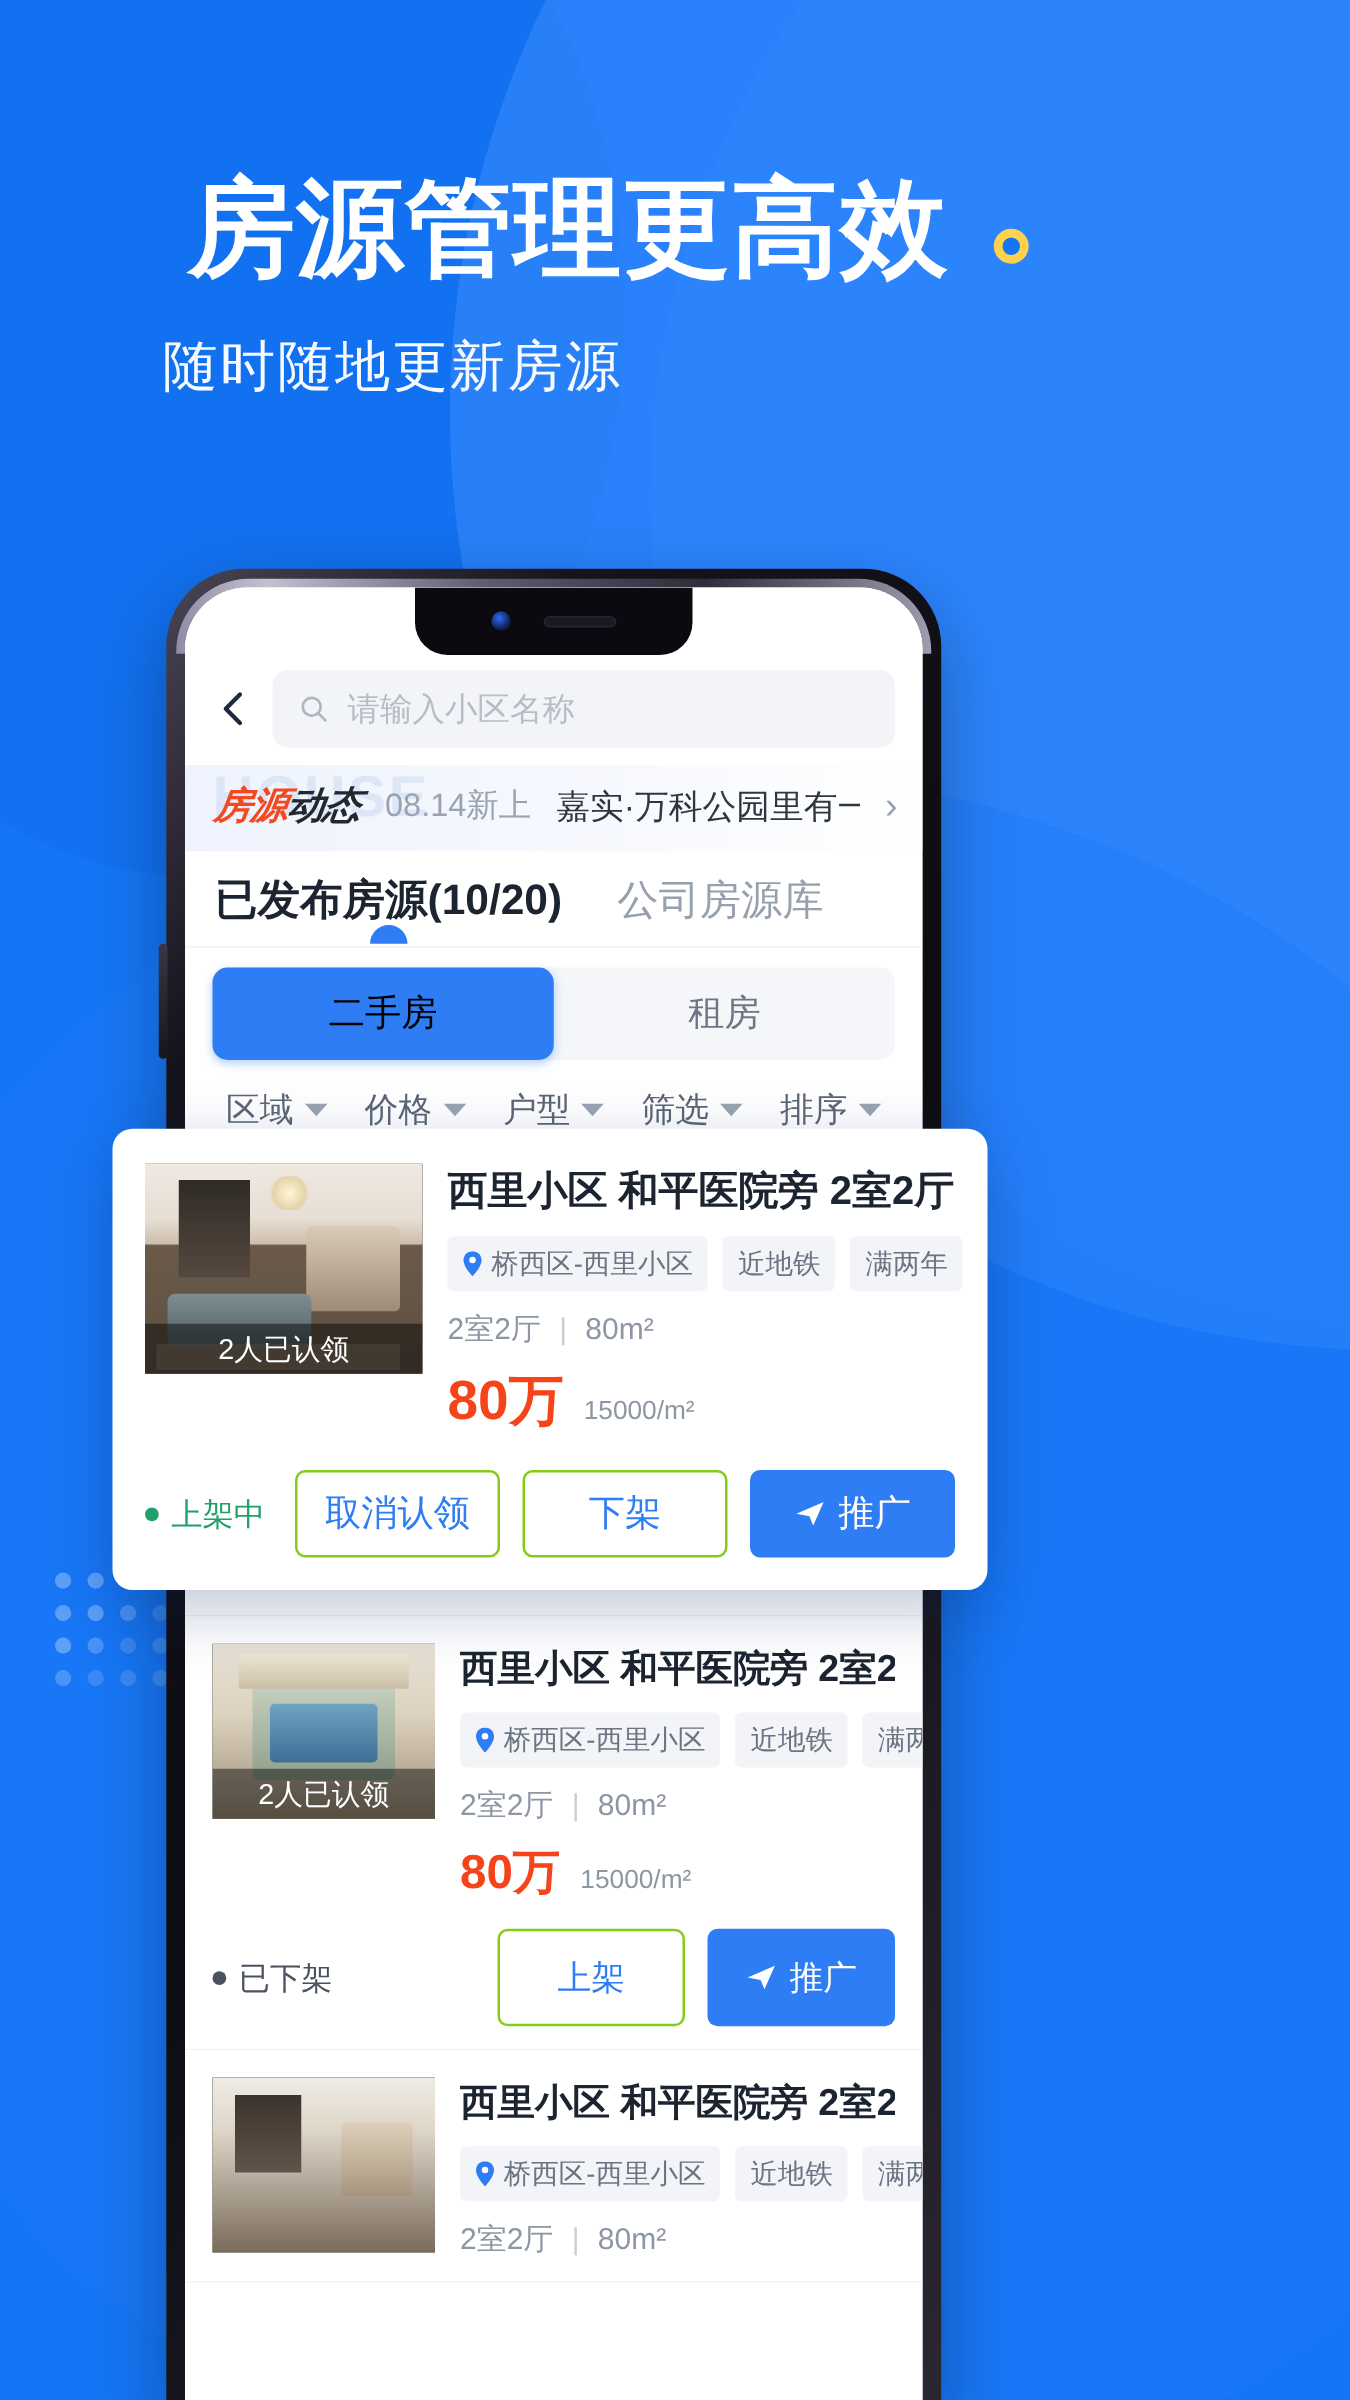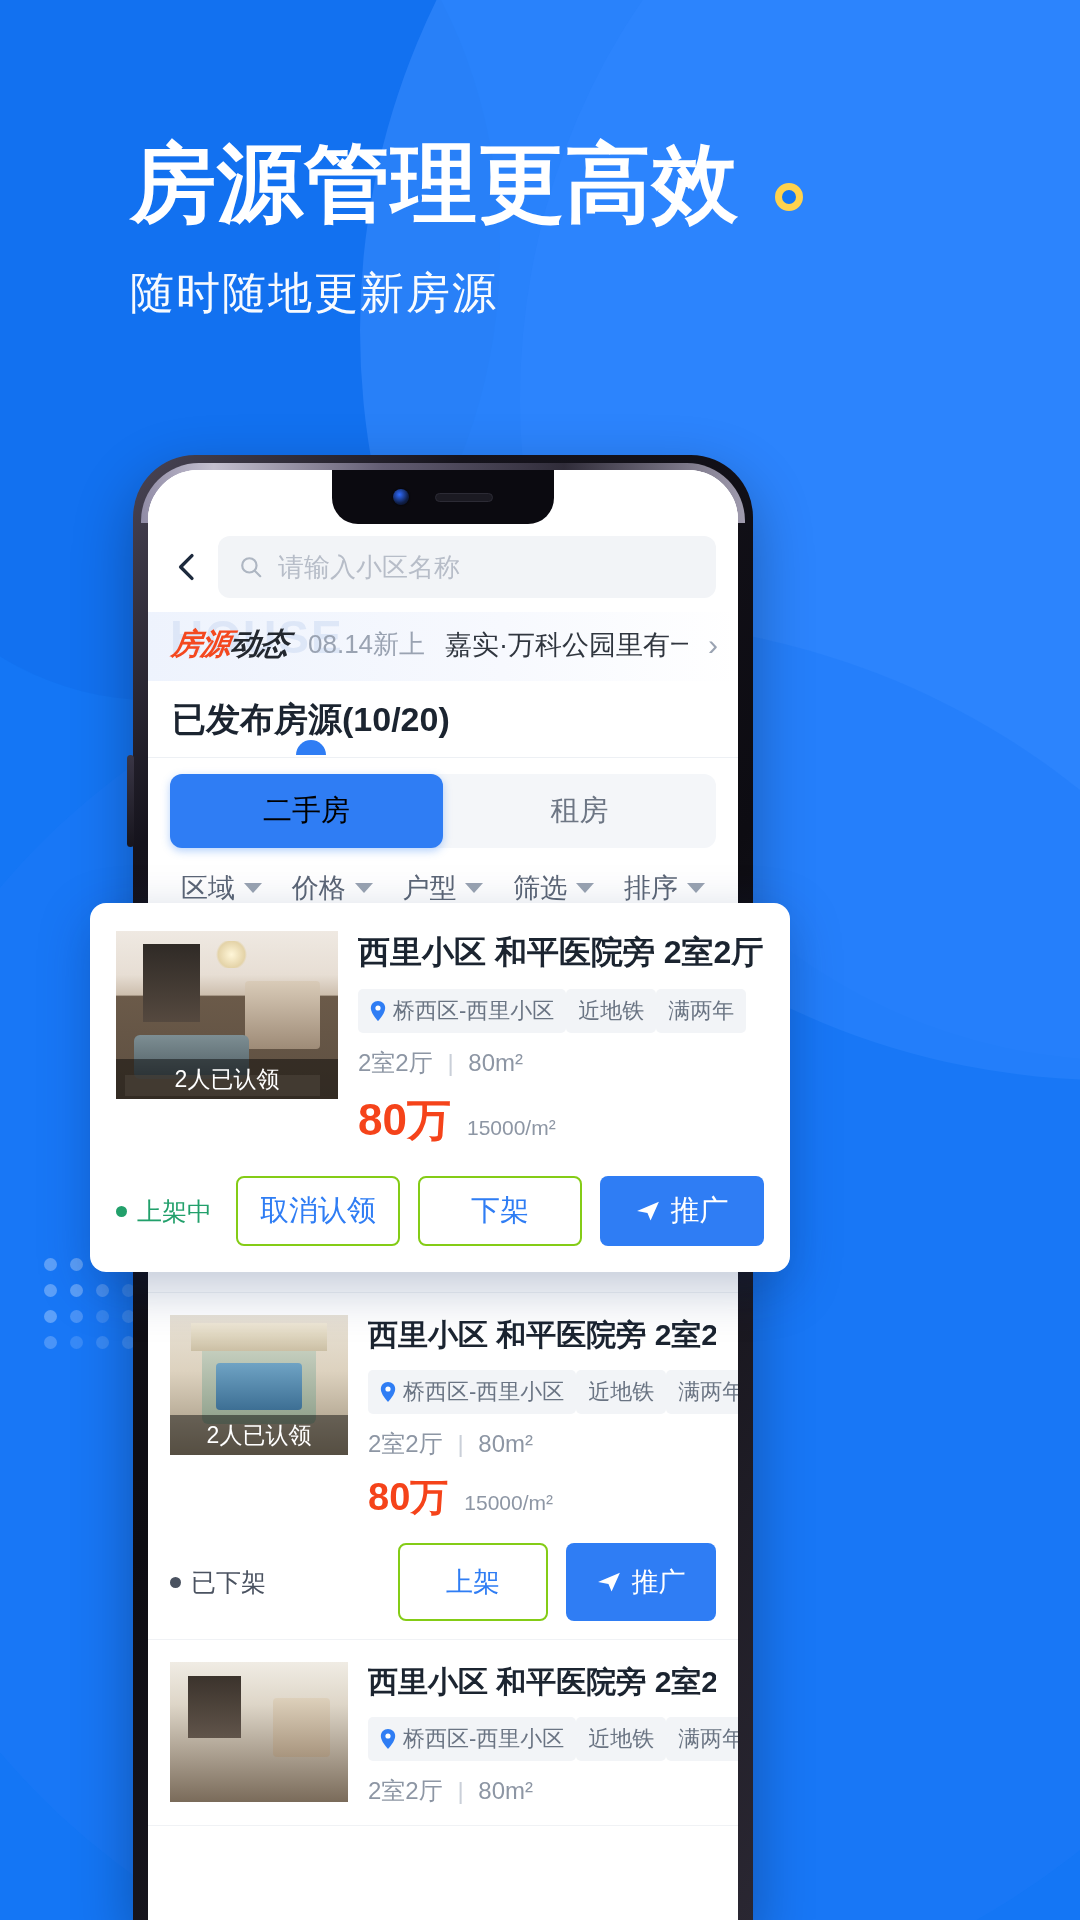--- a/index.html
+++ b/index.html
@@ -38,21 +38,21 @@
           grid-template-columns:repeat(5,26px); grid-auto-rows:26px; }
   .dots i { display:block; width:13px; height:13px; border-radius:50%;
             background:#ffffff; opacity:.30; }
   .dots i.d2 { opacity:.22; }
   .dots i.d3 { opacity:.14; }
 
   
   .headline { position:absolute; left:130px; top:140px; width:820px; }
   .headline h1 {
     font-size:86px; line-height:1; color:#ffffff; font-weight:bold;
-    letter-spacing:1px; display:flex; align-items:center;
+    letter-spacing:1px; display:flex; align-items:center;margin-left:20px;
   }
   .headline .dot-mark {
     display:inline-block; width:28px; height:28px; border-radius:50%;
     border:7px solid #ffd24d; background:#1476f5; margin-left:36px;
     margin-top:28px; flex:0 0 auto;
   }
   .headline h2 {
     margin-top:38px; font-size:44px; color:#ffffff; font-weight:normal;
     letter-spacing:2px; opacity:.97;
   }
@@ -166,21 +166,21 @@
   .thumb { position:relative; width:178px; height:140px; border-radius:0;
     overflow:hidden; flex:0 0 auto; background:#3b3630; }
   .thumb .claim {
     position:absolute; left:0; right:0; bottom:0; height:40px;
     background:rgba(0,0,0,.45); color:#fff; font-size:23px;
     display:flex; align-items:center; justify-content:center;
   }
   .info { flex:1 1 auto; min-width:0; }
   .title { font-size:30px; color:#1b2430; font-weight:bold; white-space:nowrap;
     overflow:hidden; }
-  .tags { display:flex; align-items:flex-start; margin-top:14px; }
+  .tags { display:flex; align-items:flex-start; gap:12px; margin-top:14px; }
   .tag { background:#f2f4f7; color:#6a7483; font-size:22px; padding:7px 12px;
     border-radius:5px; white-space:nowrap;}
   .tag.loc { display:flex; align-items:center; gap:7px; }
   .pin { width:16px; height:20px; flex:0 0 auto; }
   .meta { margin-top:14px; color:#8d96a4; font-size:24px; }
   .meta .sep { color:#c9cfd8; margin:0 8px; }
   .priceline { margin-top:12px; display:flex; align-items:baseline; gap:16px; }
   .price { color:#f5431a; font-weight:bold; font-size:38px; }
   .unit { color:#8d96a4; font-size:21px; }
 
@@ -313,20 +313,23 @@
           <span class="p1">房源</span><span class="p2">动态</span>
         </div>
         <div class="news-date">08.14新上</div>
         <div class="news-text">嘉实·万科公园里有一套新上房</div>
         <div class="news-arrow">›</div>
       </div>
 
       <div class="toptabs">
         <div class="toptab on">
           <div class="t">已发布房源(10/20)</div>
+        </div>
+        <div class="toptab">
+          <div class="t">公司房源库</div>
         </div>
       </div>
       <div class="tabs-divider"></div>
 
       <div class="segwrap">
         <div class="seg on">
           <span>二手房</span>
         </div>
         <div class="seg">
           <span>租房</span>

